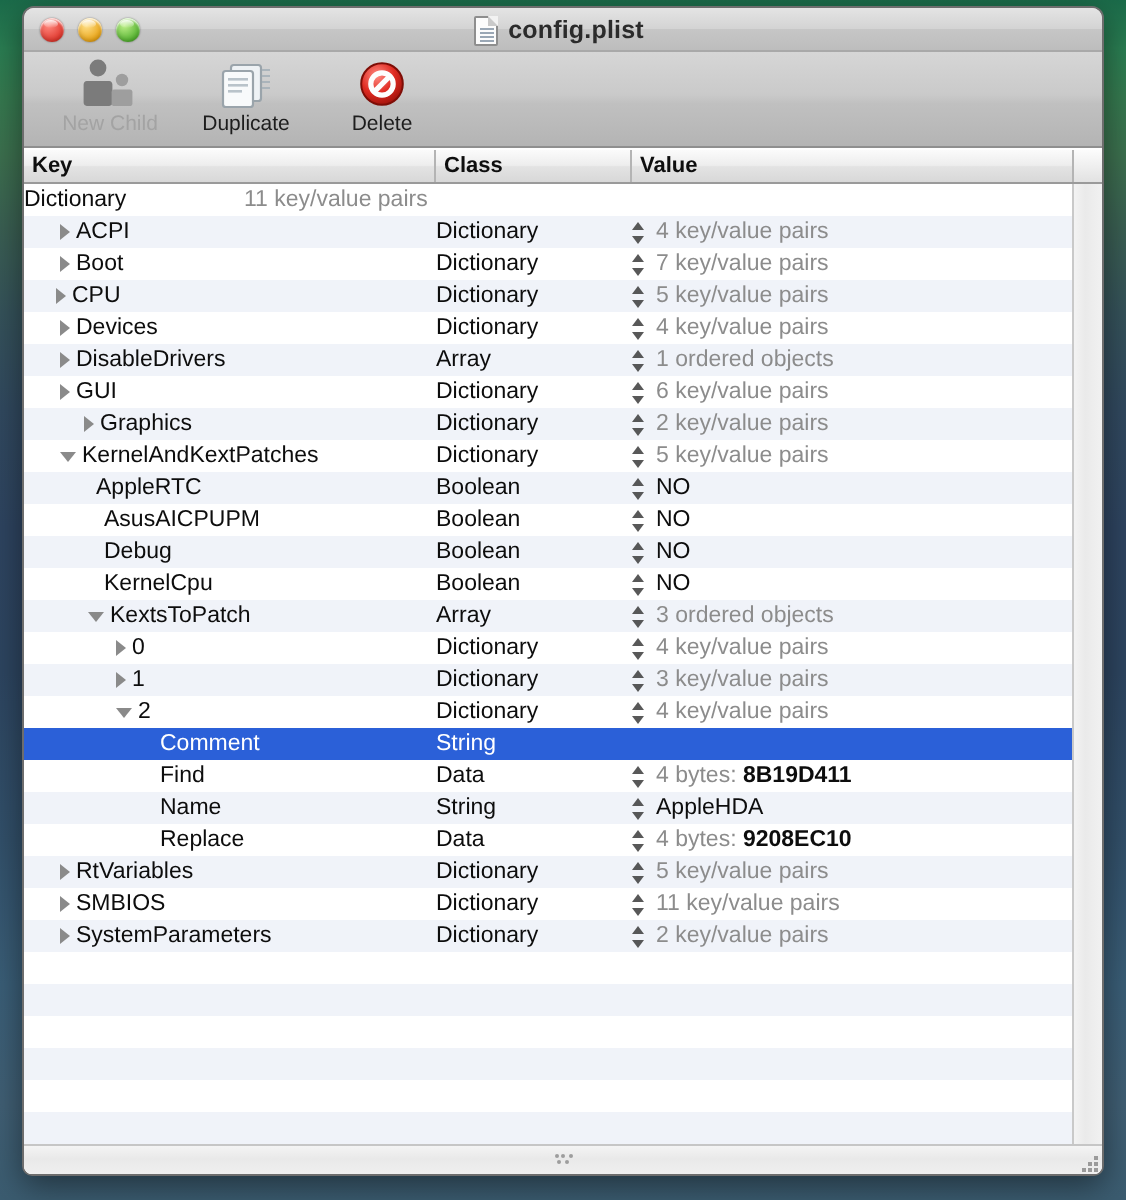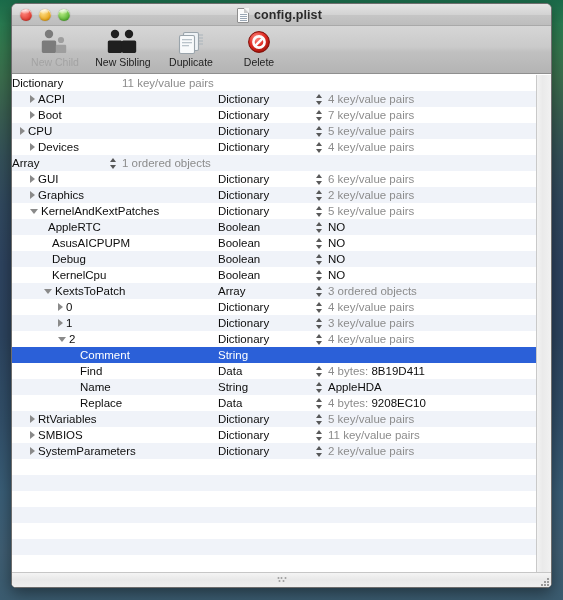--- a/index.html
+++ b/index.html
@@ -89,21 +89,21 @@
   .tri.none{ border:none; width:5px; margin-right:3px;}
   .keytext{ white-space:nowrap; overflow:hidden; text-overflow:ellipsis;}
   .stepper{ width:7px; flex:0 0 7px; height:11px; position:relative; opacity:.85;}
   .stepper::before,.stepper::after{ content:""; position:absolute; left:0; width:0;height:0;}
   .stepper::before{ top:0; border-left:3.5px solid transparent;border-right:3.5px solid transparent;border-bottom:4px solid #3c3c3c;}
   .stepper::after{ bottom:0; border-left:3.5px solid transparent;border-right:3.5px solid transparent;border-top:4px solid #3c3c3c;}
   .row.sel .stepper::before{ border-bottom-color:#fff;}
   .row.sel .stepper::after{ border-top-color:#fff;}
   .vtext{ overflow:hidden; text-overflow:ellipsis;}
   .vtext.muted{ color:#8c8c8c;}
-  .vtext b{ font-weight:normal; color:#0d0d0d;}
+  .vtext b{ font-weight:bold; color:#0d0d0d;}
   
   #vscroll{ flex:0 0 15px; width:15px;
      background:linear-gradient(90deg,#f3f3f3,#eaeaea 40%,#f1f1f1);
      border-left:1px solid #c9c9c9;}
   
   #hscroll{ flex:0 0 15px; height:15px; position:relative;
      background:linear-gradient(180deg,#f4f4f4,#e9e9e9 45%,#efefef);
      border-top:1px solid #c6c6c6;}
   #resizer{ position:absolute; right:2px; bottom:1px; width:12px; height:12px; }
   #resizer i{ position:absolute; background:#9a9a9a; width:2px; height:2px;}
@@ -139,33 +139,20 @@
           </g>
           <g fill="#9e9e9e">
             <circle cx="26" cy="11" r="3.1"></circle>
             <path d="M22 15.8h8c.7 0 1.2.6 1.2 1.3v5.6c0 .7-.5 1.3-1.2 1.3h-8c-.7 0-1.2-.6-1.2-1.3v-5.6c0-.7.5-1.3 1.2-1.3z"></path>
           </g>
         </svg>
       </span>
       <span class="tb-lbl">New Child</span>
     </div>
 
-    <div class="tb-item">
-      <span class="tb-ico">
-        <svg width="40" height="26" viewBox="0 0 40 26">
-          <g fill="#1f1f1f">
-            <circle cx="12" cy="5" r="4.2"></circle>
-            <path d="M6.4 11.5h11.2c.9 0 1.6.8 1.6 1.8v9c0 .9-.7 1.7-1.6 1.7H6.4c-.9 0-1.6-.8-1.6-1.7v-9c0-1 .7-1.8 1.6-1.8z"></path>
-            <circle cx="26" cy="5" r="4.2"></circle>
-            <path d="M20.4 11.5h11.2c.9 0 1.6.8 1.6 1.8v9c0 .9-.7 1.7-1.6 1.7H20.4c-.9 0-1.6-.8-1.6-1.7v-9c0-1 .7-1.8 1.6-1.8z"></path>
-          </g>
-        </svg>
-      </span>
-      <span class="tb-lbl">New Sibling</span>
-    </div>
 
     <div class="tb-item">
       <span class="tb-ico">
         <svg width="34" height="26" viewBox="0 0 34 26">
           <g stroke="#9aa4ab" stroke-width="1.1" fill="#eef2f5">
             <rect x="9.5" y="3.5" width="15" height="18" rx="1.4"></rect>
             <rect x="5.5" y="6.5" width="15" height="18" rx="1.4" fill="#f8fafb"></rect>
           </g>
           <g fill="#b9c3ca">
             <rect x="8" y="10" width="10" height="1.3"></rect>
@@ -195,20 +182,26 @@
           <path d="M8.6 17.4L17.4 8.6" stroke="#fdfdfd" stroke-width="2.6" stroke-linecap="butt"></path>
         </svg>
       </span>
       <span class="tb-lbl">Delete</span>
     </div>
 
   </div>
 
   <div id="table-wrap">
 
+    <div id="col-head">
+      <div class="ch ch-key">Key</div>
+      <div class="ch ch-class">Class</div>
+      <div class="ch ch-value">Value</div>
+      <div class="ch ch-corner"></div>
+    </div>
 
     <div id="rows-area">
       <div id="rows">
           <div class="row">
             <div class="c-class">Dictionary</div>
             <div class="c-val">
               <span class="stepper" style="visibility:hidden"></span>
               <span class="vtext muted">11 key/value pairs</span>
             </div>
           </div>
@@ -228,21 +221,21 @@
               <span class="tri closed"></span>
               <span class="keytext">Boot</span>
             </div>
             <div class="c-class">Dictionary</div>
             <div class="c-val">
               <span class="stepper"></span>
               <span class="vtext muted">7 key/value pairs</span>
             </div>
           </div>
           <div class="row alt">
-            <div class="c-key" style="padding-left:8px">
+            <div class="c-key" style="padding-left:16px">
               <span class="tri closed"></span>
               <span class="keytext">CPU</span>
             </div>
             <div class="c-class">Dictionary</div>
             <div class="c-val">
               <span class="stepper"></span>
               <span class="vtext muted">5 key/value pairs</span>
             </div>
           </div>
           <div class="row">
@@ -250,39 +243,43 @@
               <span class="tri closed"></span>
               <span class="keytext">Devices</span>
             </div>
             <div class="c-class">Dictionary</div>
             <div class="c-val">
               <span class="stepper"></span>
               <span class="vtext muted">4 key/value pairs</span>
             </div>
           </div>
           <div class="row alt">
+            <div class="c-key" style="padding-left:18px">
+              <span class="tri closed"></span>
+              <span class="keytext">DisableDrivers</span>
+            </div>
             <div class="c-class">Array</div>
             <div class="c-val">
               <span class="stepper"></span>
               <span class="vtext muted">1 ordered objects</span>
             </div>
           </div>
           <div class="row">
             <div class="c-key" style="padding-left:18px">
               <span class="tri closed"></span>
               <span class="keytext">GUI</span>
             </div>
             <div class="c-class">Dictionary</div>
             <div class="c-val">
               <span class="stepper"></span>
               <span class="vtext muted">6 key/value pairs</span>
             </div>
           </div>
           <div class="row alt">
-            <div class="c-key" style="padding-left:18px">
+            <div class="c-key" style="padding-left:30px">
               <span class="tri closed"></span>
               <span class="keytext">Graphics</span>
             </div>
             <div class="c-class">Dictionary</div>
             <div class="c-val">
               <span class="stepper"></span>
               <span class="vtext muted">2 key/value pairs</span>
             </div>
           </div>
           <div class="row">

